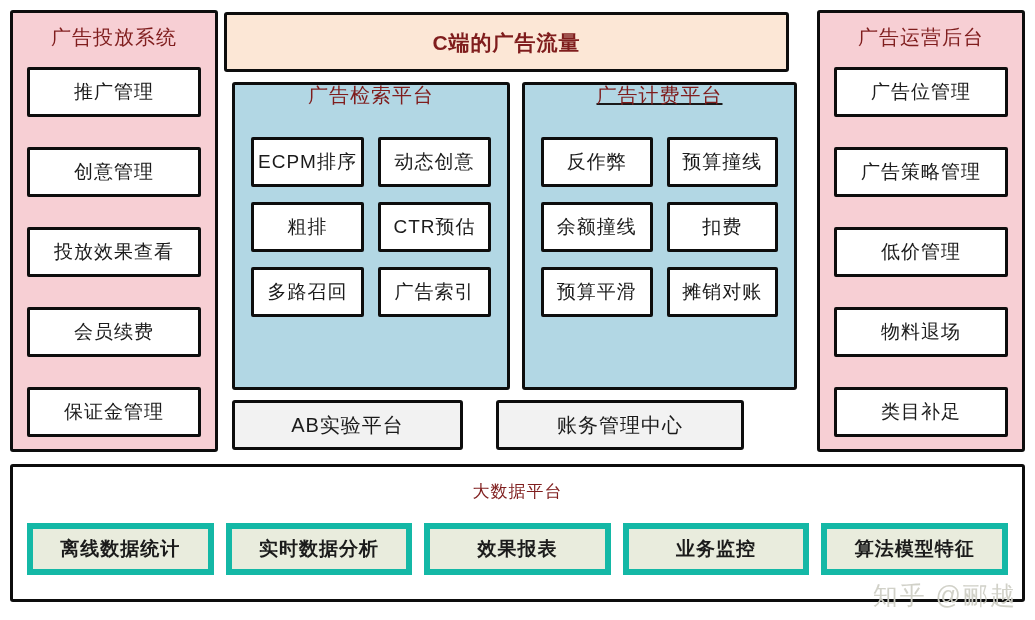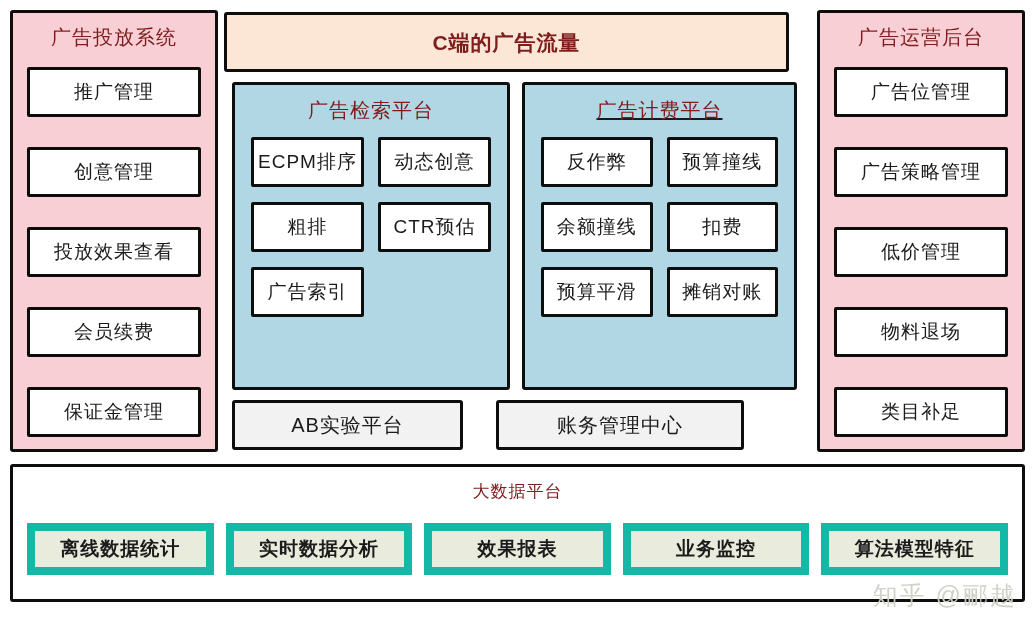--- a/index.html
+++ b/index.html
@@ -59,21 +59,21 @@
 
   
   .banner{
     background:#fce7d6;
     display:flex;align-items:center;justify-content:center;
   }
   .banner .panel-title{font-size:21px;padding:0;}
 
   
   .col-blue{background:#b2d7e4;}
-  .col-blue .panel-title{padding-top:15px;font-size:20px;}
+  .col-blue .panel-title{font-size:20px;}
   .grid2{
     position:absolute;
     left:16px;right:16px;
     top:52px;
     display:grid;
     grid-template-columns:1fr 1fr;
     grid-auto-rows:50px;
     gap:15px 14px;
   }
   .grid2 .cell{width:100%;height:100%;font-size:19px;}
@@ -93,21 +93,21 @@
     left:14px;right:14px;
     top:56px;
     display:flex;
     justify-content:space-between;
     gap:12px;
   }
   .chip{
     flex:1 1 0;
     height:52px;
     box-sizing:border-box;
-    border:8px solid #14b8a6;
+    border:6px solid #14b8a6;
     background:#e9ecdd;
     display:flex;align-items:center;justify-content:center;
     font-size:19px;letter-spacing:1px;color:#1b1b1b;
     font-weight:bold;
   }
 
   
   .watermark{
     position:absolute;
     right:18px;bottom:8px;
@@ -139,20 +139,21 @@
     <div class="panel-title">C端的广告流量</div>
   </div>
 
   <div class="panel col-blue" style="left:232px;top:82px;width:278px;height:308px;">
     <div class="panel-title">广告检索平台</div>
     <div class="grid2">
       <div class="cell">ECPM排序</div>
       <div class="cell">动态创意</div>
       <div class="cell">粗排</div>
       <div class="cell">CTR预估</div>
+      <div class="cell">多路召回</div>
       <div class="cell">广告索引</div>
     </div>
   </div>
 
   <div class="panel col-blue" style="left:522px;top:82px;width:275px;height:308px;text-decoration:underline;">
     <div class="panel-title">广告计费平台</div>
     <div class="grid2">
       <div class="cell">反作弊</div>
       <div class="cell">预算撞线</div>
       <div class="cell">余额撞线</div>

